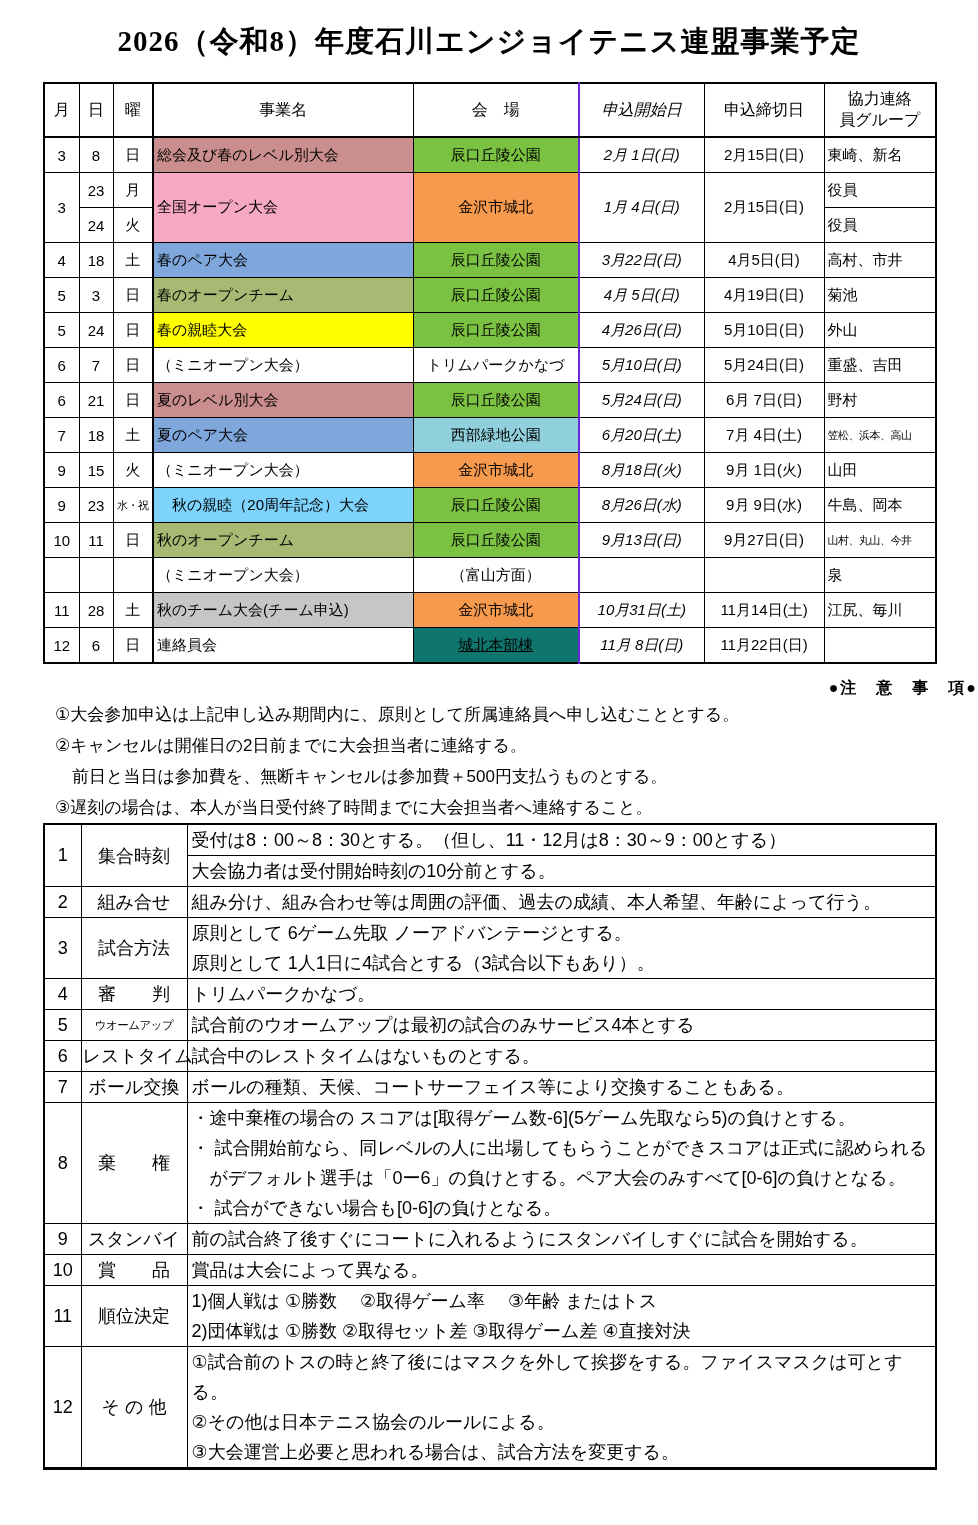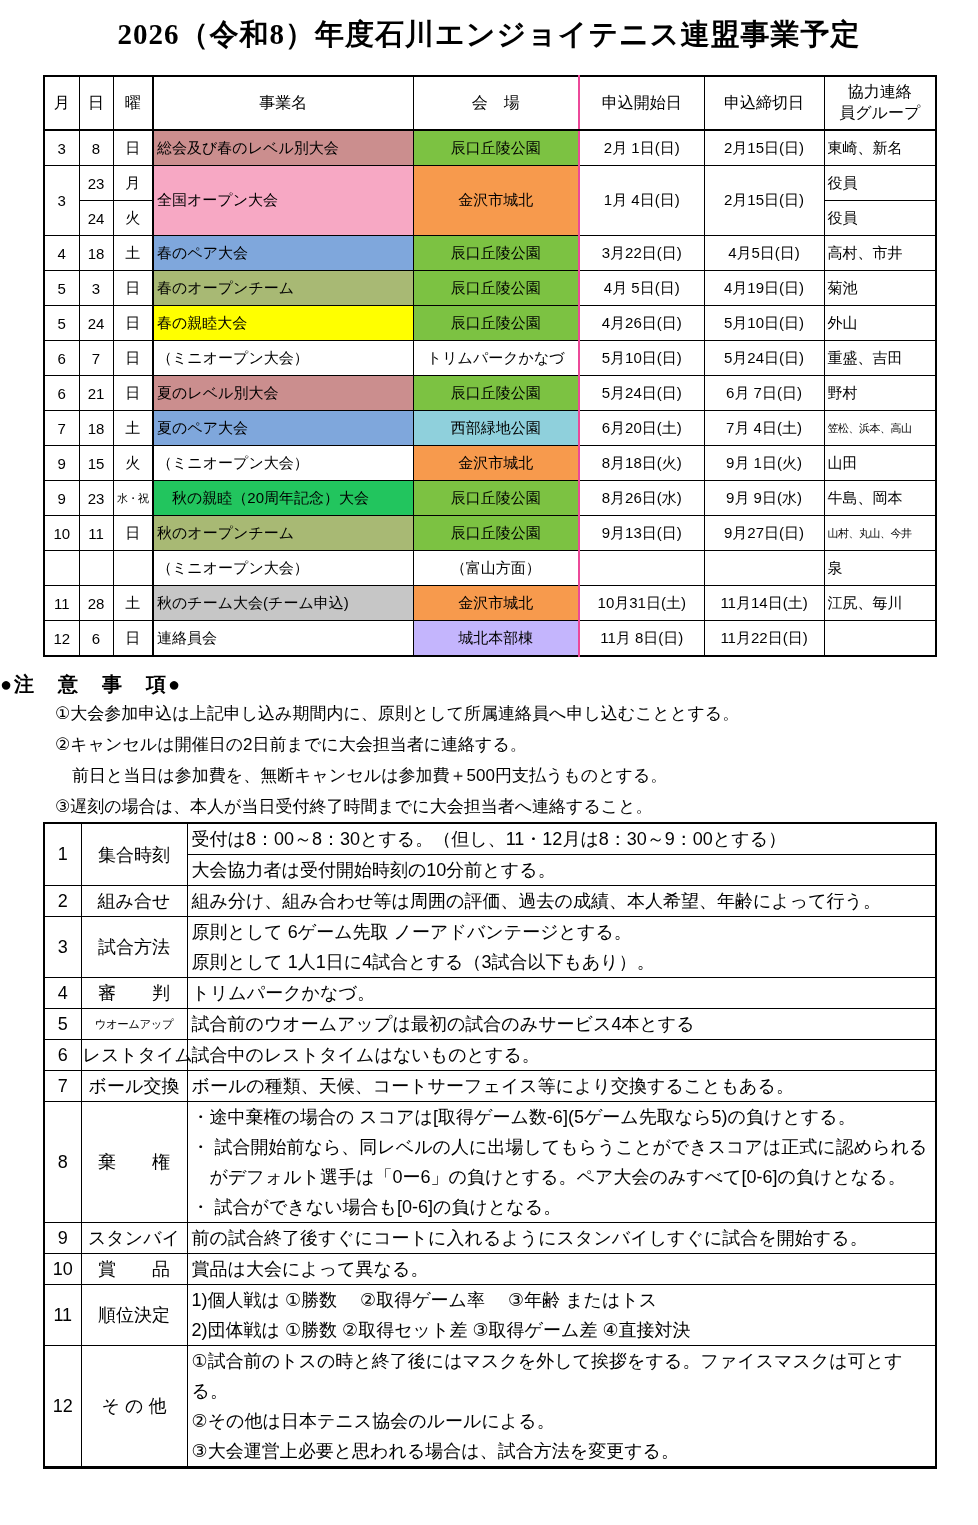--- a/index.html
+++ b/index.html
@@ -3,41 +3,41 @@
 <meta charset="utf-8">
 <style>
   html,body{margin:0;padding:0;}
   body{
     width:978px;height:1525px;background:#ffffff;color:#000;
     font-family:"Liberation Sans","DejaVu Sans",sans-serif;
     -webkit-font-smoothing:none;
   }
   .page{position:relative;width:978px;height:1525px;overflow:hidden;}
   .doc-title{
-    margin:1px;padding-top:14px;text-align:center;
+    margin:8px;padding-top:14px;text-align:center;
     font-family:"Liberation Serif","DejaVu Serif",serif;
     font-size:29px;font-weight:bold;letter-spacing:1px;
   }
   table{border-collapse:collapse;table-layout:fixed;margin-left:43px;}
   #schedule{width:892px;border:2px solid #000;margin-top:20px;}
   #schedule td{
     border:1px solid #000;font-size:15px;text-align:center;
     padding:0 2px;overflow:hidden;white-space:nowrap;height:34px;
   }
   #schedule tr.hdr td{
     height:52px;font-size:16px;white-space:pre-line;line-height:1.3;
     border-bottom:2px solid #000;
   }
   #schedule td.left{text-align:left;padding-left:3px;}
   #schedule td.small{font-size:11px;letter-spacing:-0.5px;}
   #schedule td.c-event{border-left:2px solid #000;}
-  #schedule td.c-start-date{border-left:2px solid #ec4899;}
+  #schedule td.c-start-date{border-left:2px solid #6d28d9;font-style:italic;}
   .notes{margin:14px 0 0 0;}
   .notes-heading{
-    margin:0;text-align:left;font-size:20px;font-weight:bold;letter-spacing:2px;
+    margin:0;text-align:right;font-size:16px;font-weight:bold;letter-spacing:2px;
   }
   .notes-line{
     margin:0;padding-left:55px;font-size:17px;line-height:31px;white-space:pre;
   }
   .rules-heading{
     margin:14px 0 6px 0;text-align:center;font-size:21px;font-weight:bold;
   }
   #rules{width:892px;border:2px solid #000;border-bottom-width:3px;}
   #rules td{border:1px solid #000;font-size:18px;vertical-align:middle;}
   #rules td.no{text-align:center;}
@@ -169,21 +169,21 @@
           <td class="c-event left">（ミニオープン大会）</td>
           <td class="c-venue" style="background-color: rgb(247, 154, 77);">金沢市城北</td>
           <td class="c-start-date">8月18日(火)</td>
           <td class="c-deadline">9月 1日(火)</td>
           <td class="c-group left">山田</td>
         </tr>
         <tr>
           <td class="c-month">9</td>
           <td class="c-day">23</td>
           <td class="c-dow small">水・祝</td>
-          <td class="c-event left" style="background-color: #22c55e; padding-left: 18px;">秋の親睦（20周年記念）大会</td>
+          <td class="c-event left" style="background-color: #7dd3fc; padding-left: 18px;">秋の親睦（20周年記念）大会</td>
           <td class="c-venue" style="background-color: rgb(124, 194, 66);">辰口丘陵公園</td>
           <td class="c-start-date">8月26日(水)</td>
           <td class="c-deadline">9月 9日(水)</td>
           <td class="c-group left">牛島、岡本</td>
         </tr>
         <tr>
           <td class="c-month">10</td>
           <td class="c-day">11</td>
           <td class="c-dow">日</td>
           <td class="c-event left" style="background-color: rgb(168, 185, 116);">秋のオープンチーム</td>
@@ -210,21 +210,21 @@
           <td class="c-venue" style="background-color: rgb(247, 154, 77);">金沢市城北</td>
           <td class="c-start-date">10月31日(土)</td>
           <td class="c-deadline">11月14日(土)</td>
           <td class="c-group left">江尻、毎川</td>
         </tr>
         <tr>
           <td class="c-month">12</td>
           <td class="c-day">6</td>
           <td class="c-dow">日</td>
           <td class="c-event left">連絡員会</td>
-          <td class="c-venue" style="background-color: #c4b5fd;">城北本部棟</td>
+          <td class="c-venue" style="background-color: #0f766e; text-decoration: underline;">城北本部棟</td>
           <td class="c-start-date">11月 8日(日)</td>
           <td class="c-deadline">11月22日(日)</td>
           <td class="c-group"></td>
         </tr>
       </tbody>
   </table>
 
   <div class="notes">
     <p class="notes-heading">●注　意　事　項●</p>
     <p class="notes-line">①大会参加申込は上記申し込み期間内に、原則として所属連絡員へ申し込むこととする。</p>

